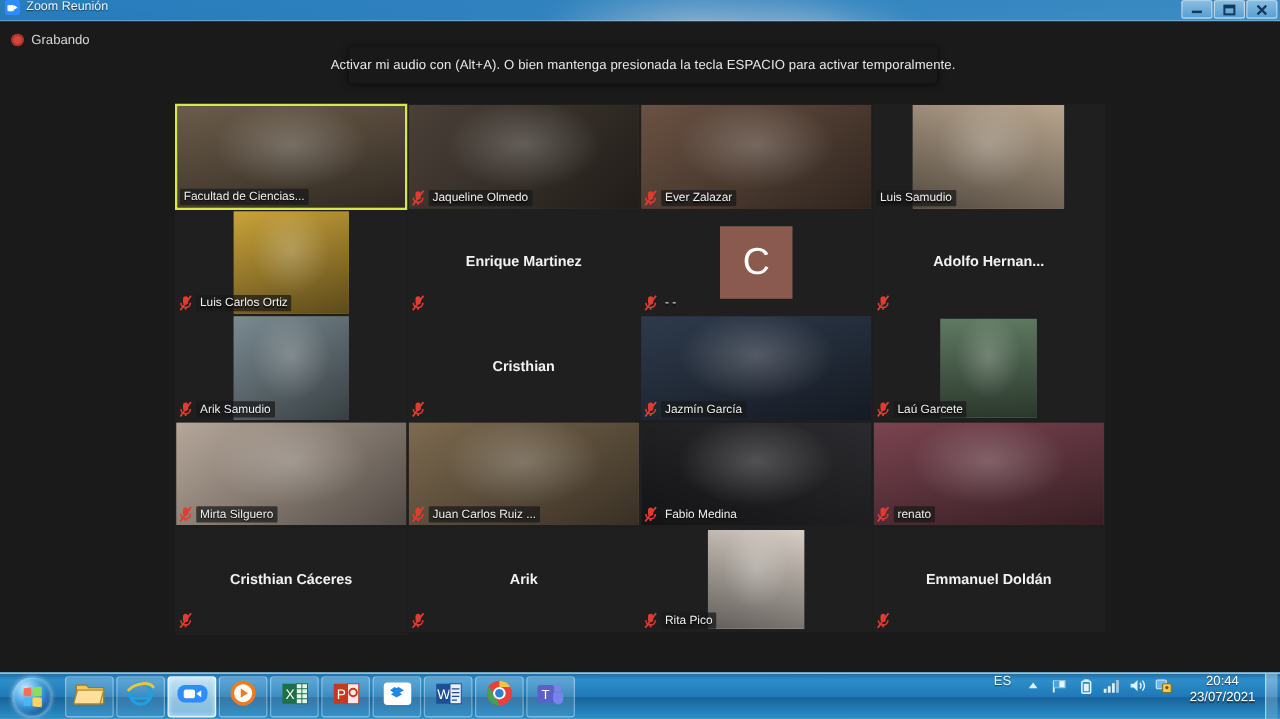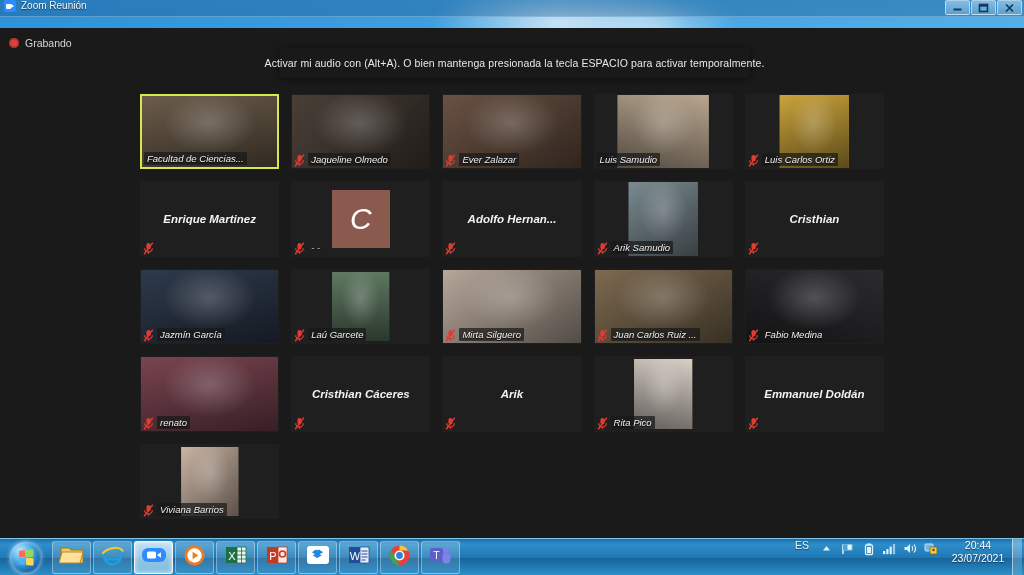--- a/index.html
+++ b/index.html
@@ -55,21 +55,21 @@
     width: 25px; height: 15px; margin-left: 1px;
     background: linear-gradient(180deg, rgba(200,230,250,.55), rgba(120,180,225,.5));
     border: 1px solid rgba(255,255,255,.5); border-radius: 2px;
     display: flex; align-items: center; justify-content: center;
   }
   .wbtn.close { margin-right: 2px; }
   .wbtn svg { display: block; }
 
   
   #app {
-    position: absolute; left: 0; top: 28px; width: 1024px; height: 521px;
+    position: absolute; left: 0; top: 17px; width: 1024px; height: 521px;
     background: #1a1a1a; overflow: hidden;
   }
 
   
   #recording {
     position: absolute; left: 9px; top: 9px;
     display: flex; align-items: center; gap: 6px;
   }
   #rec-dot {
     width: 10px; height: 10px; border-radius: 50%;
@@ -89,24 +89,23 @@
   #tooltip-text {
     font-size: 10.5px; color: #e8e8e8; white-space: nowrap;
     letter-spacing: .1px;
   }
 
   
   #grid {
     position: absolute; left: 140px; top: 66px;
     width: 744px; height: 425px;
     display: grid;
-    grid-template-columns: repeat(5, 1fr);
+    grid-template-columns: repeat(4, 1fr);
     grid-template-rows: repeat(5, 1fr);
-    gap: 12px;
-    font-style: italic;
+    gap: 0;
   }
   .tile {
     position: relative; overflow: hidden;
     background: #1f1f1f;
     border: 1px solid transparent;
   }
   .tile.active { border: 2px solid #d6e84a; }
 
   
   .vid {

